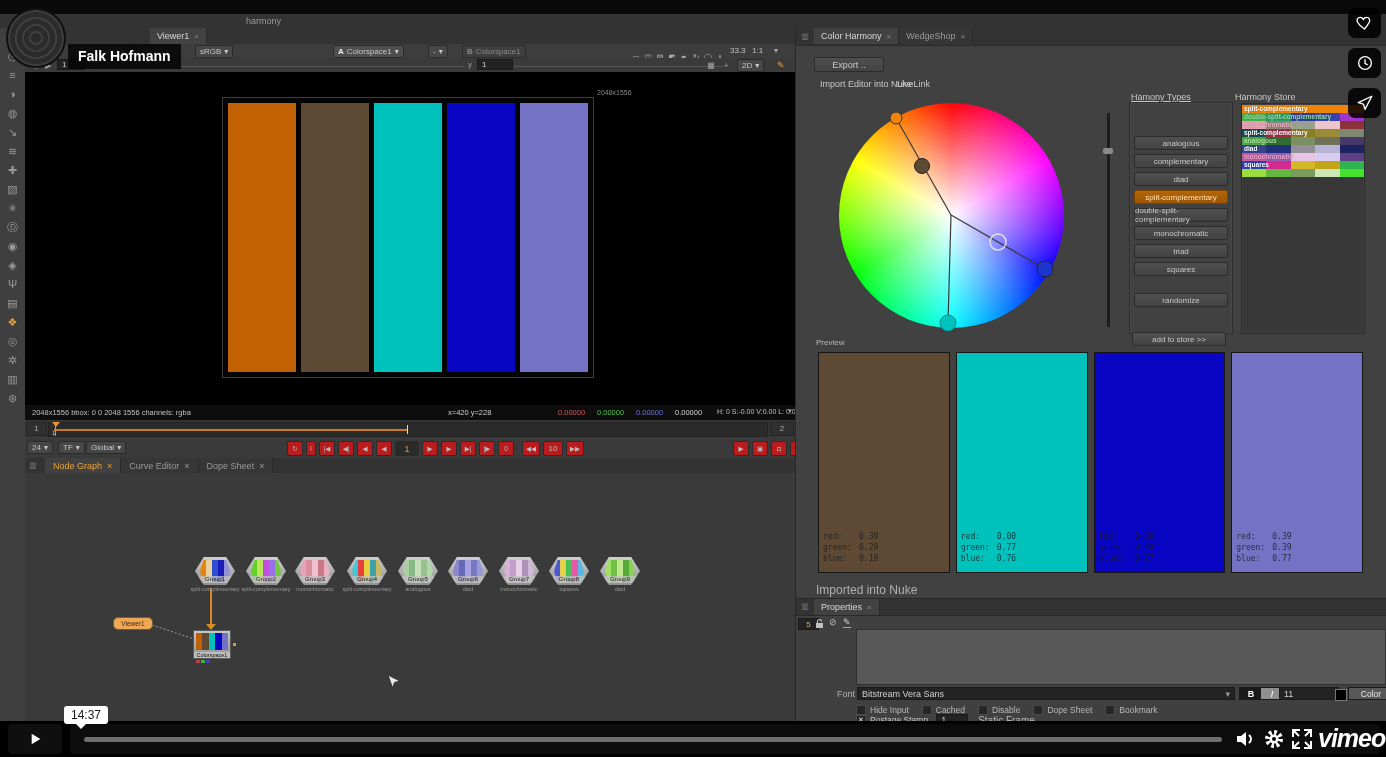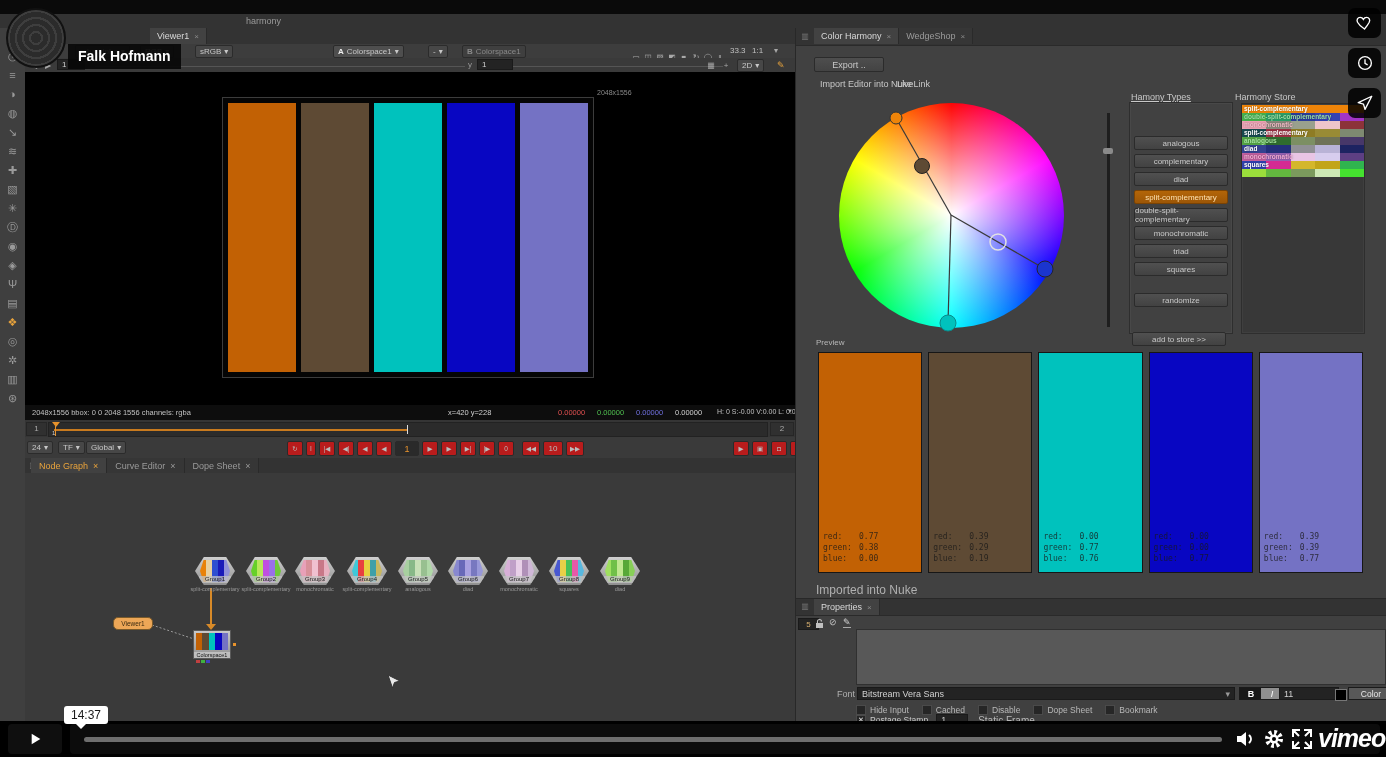--- a/index.html
+++ b/index.html
@@ -255,21 +255,21 @@
       <span class="tbtn">▶</span>
       <span class="tbtn">▣</span>
       <span class="tbtn">◘</span>
       <span class="tbtn">↓</span>
     </span>
     <span class="tbtn abs" style="left:775px;top:4px;width:18px;font-size:8px;">2</span>
   </div>
 
   <div class="abs" id="docktabs">
     <span class="abs micon" style="left:2px;top:3px;color:#777;">▥</span>
-    <span class="abs" id="dock-tabs" style="left:6px;display:inline-flex;">
+    <span class="abs" id="dock-tabs" style="left:20px;display:inline-flex;">
         <div class="dtab active" style="position: relative;">
           <span>Node Graph</span>
           <span class="close">×</span>
         </div>
         <div class="dtab" style="position: relative;">
           <span>Curve Editor</span>
           <span class="close">×</span>
         </div>
         <div class="dtab" style="position: relative;">
           <span>Dope Sheet</span>
@@ -532,27 +532,20 @@
             <div style="background: rgb(123, 154, 93);"></div>
             <div style="background: rgb(205, 232, 181);"></div>
             <div style="background: rgb(69, 226, 47);"></div>
             <span class="slabel" style="color: rgb(255, 255, 255);"></span>
           </div>
         </div>
     </div>
 
     <span class="abs" style="left:20px;top:310px;font-size:8px;color:#b8b8b8;">Preview</span>
     <div id="swatches">
-        <div class="sw" style="background: rgb(194, 97, 4);">
-          <div class="vals">
-            <div><span class="vl">red:</span><span>0.77</span></div>
-            <div><span class="vl">green:</span><span>0.38</span></div>
-            <div><span class="vl">blue:</span><span>0.00</span></div>
-          </div>
-        </div>
         <div class="sw" style="background: rgb(94, 74, 52);">
           <div class="vals">
             <div><span class="vl">red:</span><span>0.39</span></div>
             <div><span class="vl">green:</span><span>0.29</span></div>
             <div><span class="vl">blue:</span><span>0.19</span></div>
           </div>
         </div>
         <div class="sw" style="background: rgb(0, 194, 189);">
           <div class="vals">
             <div><span class="vl">red:</span><span>0.00</span></div>

